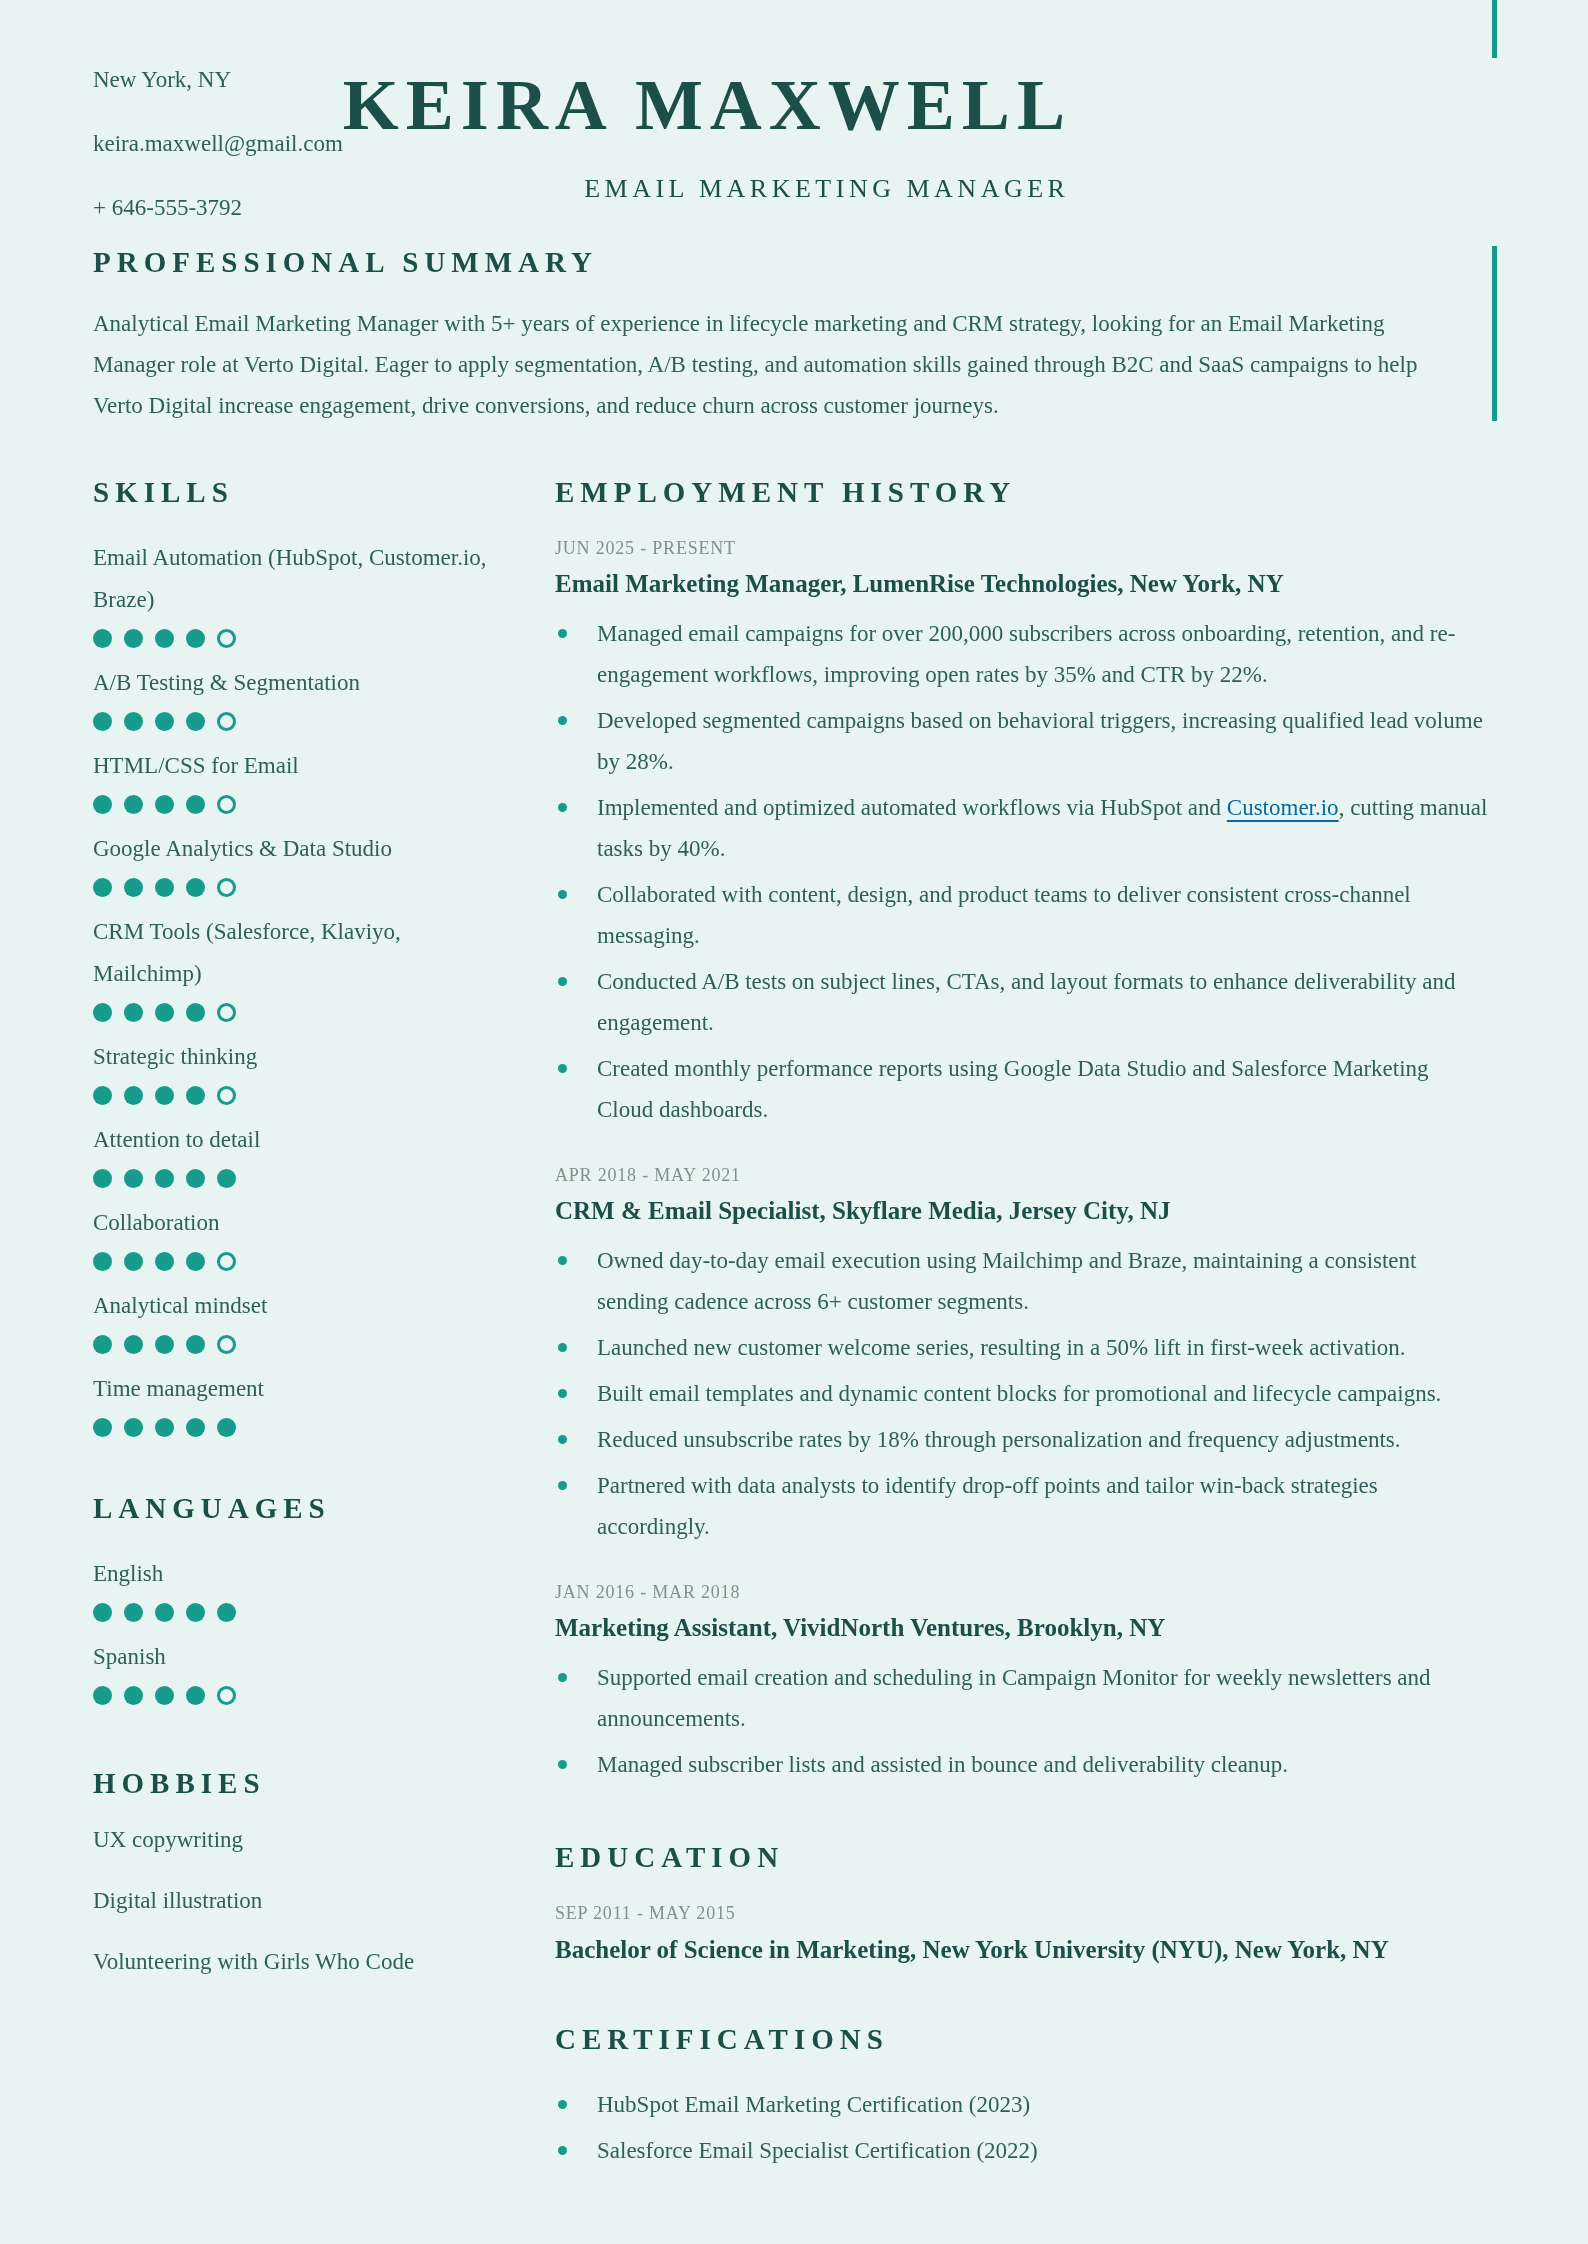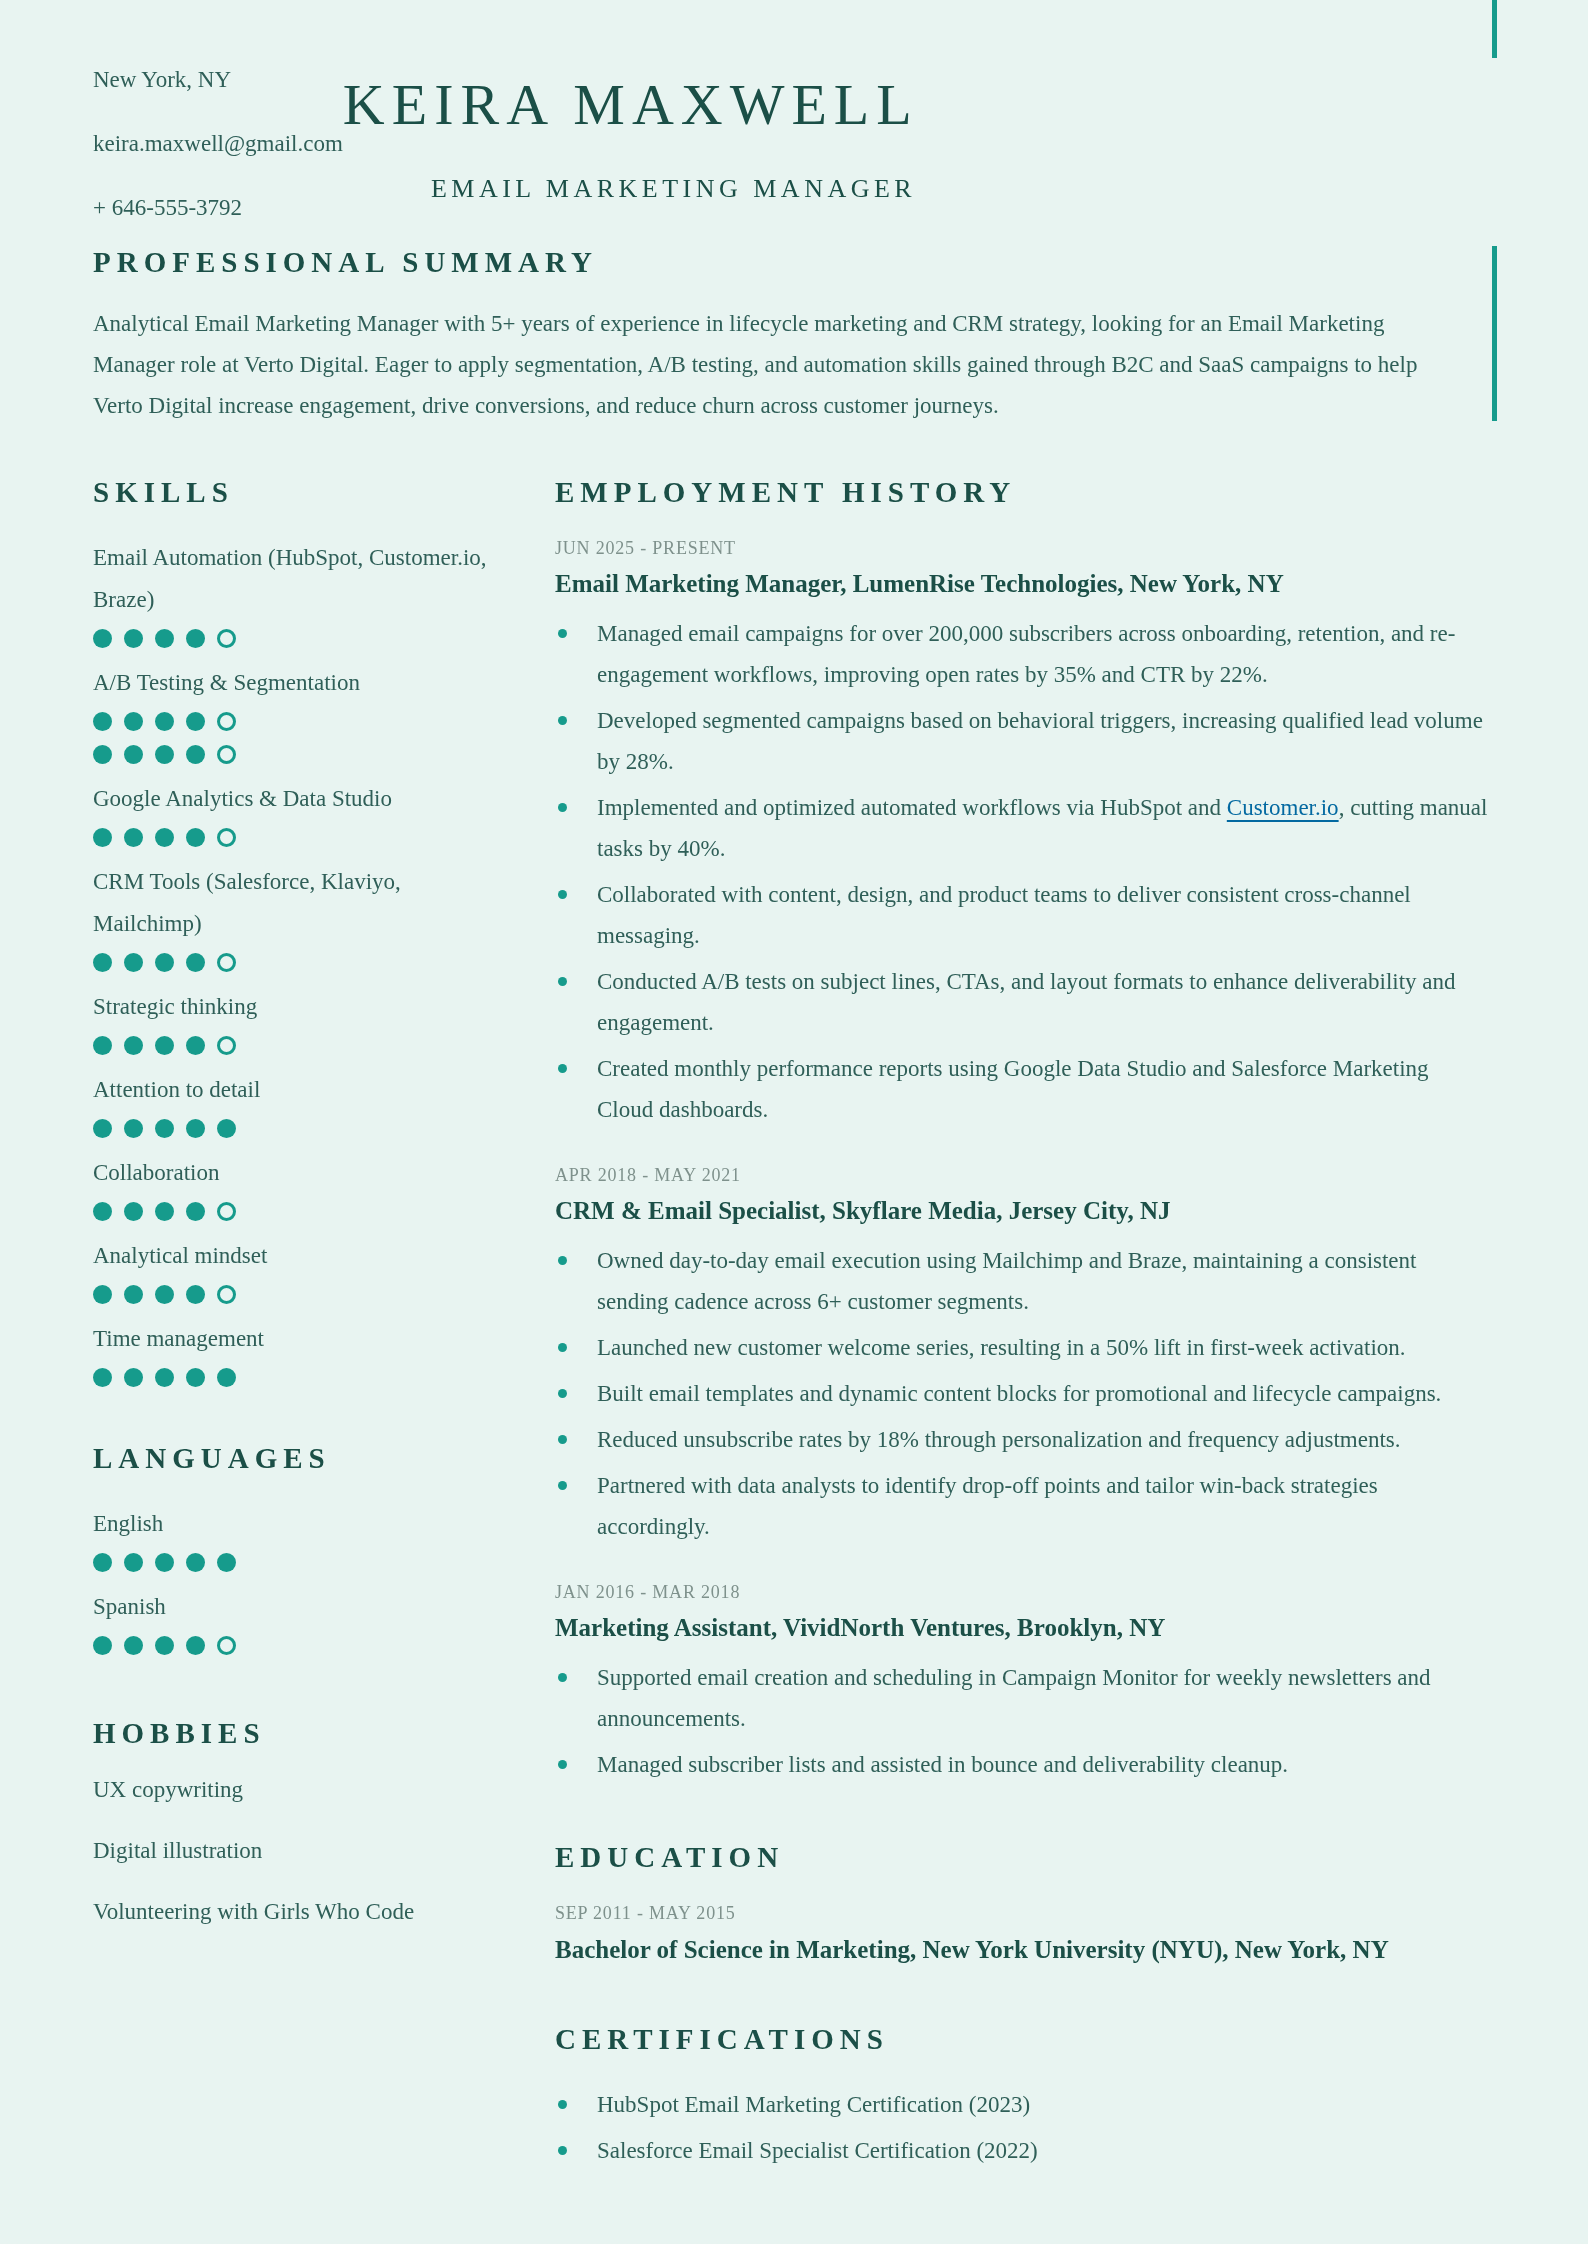--- a/index.html
+++ b/index.html
@@ -25,22 +25,22 @@
     display: flex;
     justify-content: flex-start;
     align-items: flex-start;
     padding: 68px 111px 0 93px;
   }
   .contact { font-size: 23px; line-height: 24px; }
   .contact div { margin-bottom: 40px; }
   .contact div:last-child { margin-bottom: 0; }
   .name-block { text-align: right; margin-top: 4px; }
   .name {
-    font-size: 58px;
-    font-weight: normal;
+    font-size: 72px;
+    font-weight: bold;
     letter-spacing: 7px;
     margin-right: -7px;
     color: #1b4f47;
     line-height: 66px;
     white-space: nowrap;
   }
   .role {
     font-size: 26px;
     letter-spacing: 4.5px;
     margin-right: -4.5px;
@@ -165,20 +165,21 @@
               <div class="skill-label">A/B Testing &amp; Segmentation</div>
               <div class="dots">
                 <span class="dot"></span>
                 <span class="dot"></span>
                 <span class="dot"></span>
                 <span class="dot"></span>
                 <span class="dot empty"></span>
               </div>
             </div>
             <div class="skill">
+              <div class="skill-label">HTML/CSS for Email</div>
               <div class="dots">
                 <span class="dot"></span>
                 <span class="dot"></span>
                 <span class="dot"></span>
                 <span class="dot"></span>
                 <span class="dot empty"></span>
               </div>
             </div>
             <div class="skill">
               <div class="skill-label">Google Analytics &amp; Data Studio</div>

